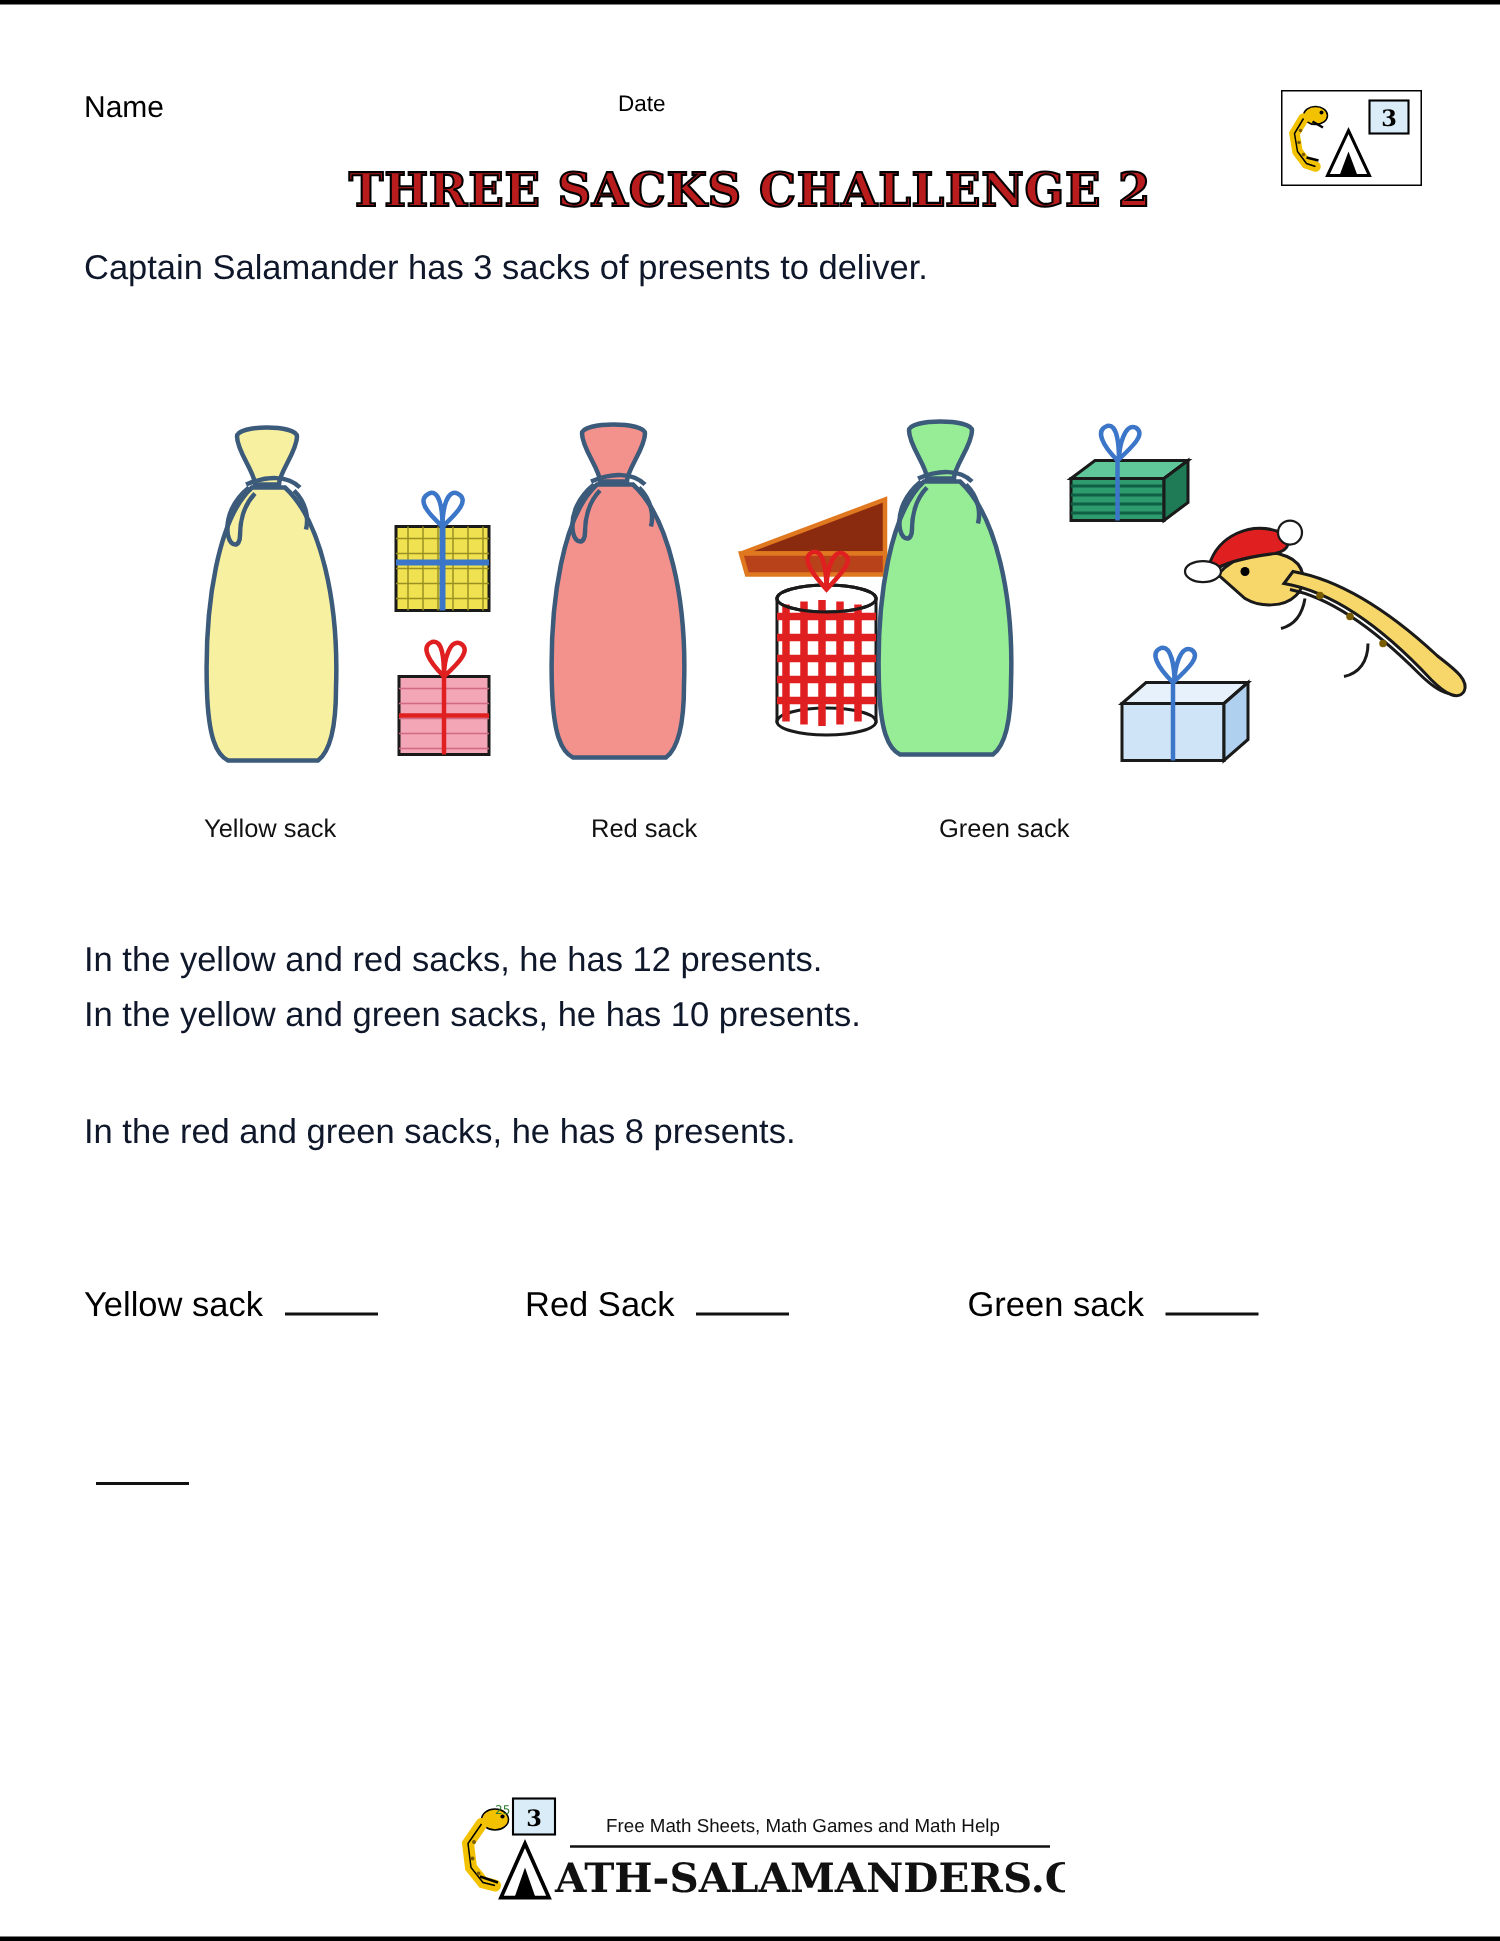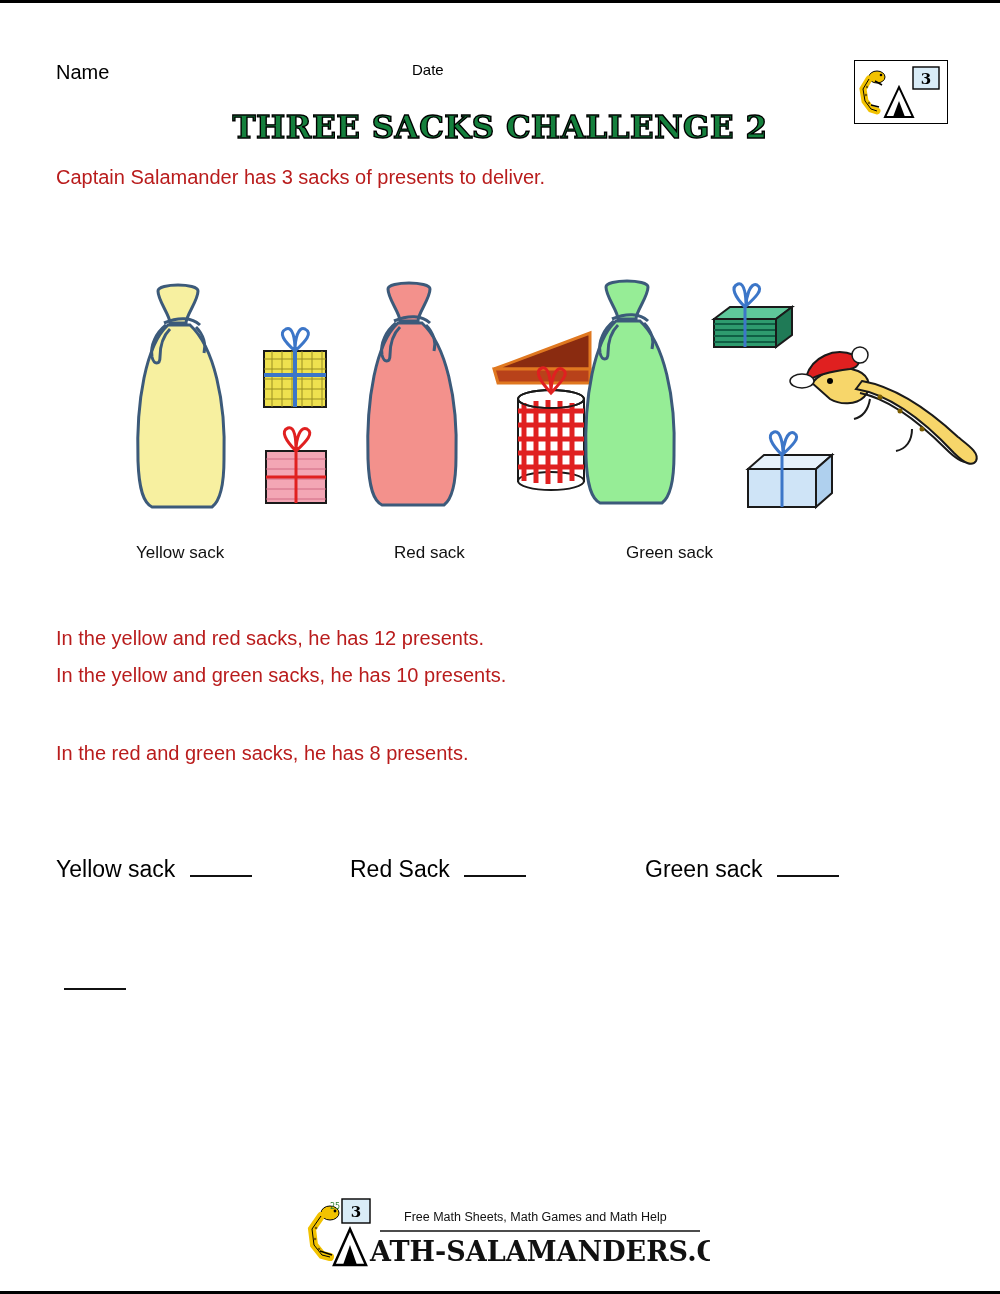--- a/index.html
+++ b/index.html
@@ -49,30 +49,30 @@
   .title {
     position: absolute;
     left: 0;
     top: 106px;
     width: 1000px;
     text-align: center;
     font-family: "DejaVu Serif", serif;
     font-weight: bold;
     font-size: 31px;
     letter-spacing: 0.5px;
-    color: #15803d;
+    color: #b91c1c;
     -webkit-text-stroke: 1.4px #000;
     text-shadow: 0 0 0 #000;
   }
   .para {
     position: absolute;
     left: 56px;
-    font-size: 20px;
+    font-size: 23px;
     line-height: 1.2;
-    color: #b91c1c;
+    color: #0f172a;
   }
   .p1 { top: 162px; }
   .p2 { top: 219px; }
   .q1 { top: 623px; }
   .q2 { top: 660px; }
   .q3 { top: 738px; }
   .q4 { top: 795px; }
   .answers {
     position: absolute;
     left: 56px;

